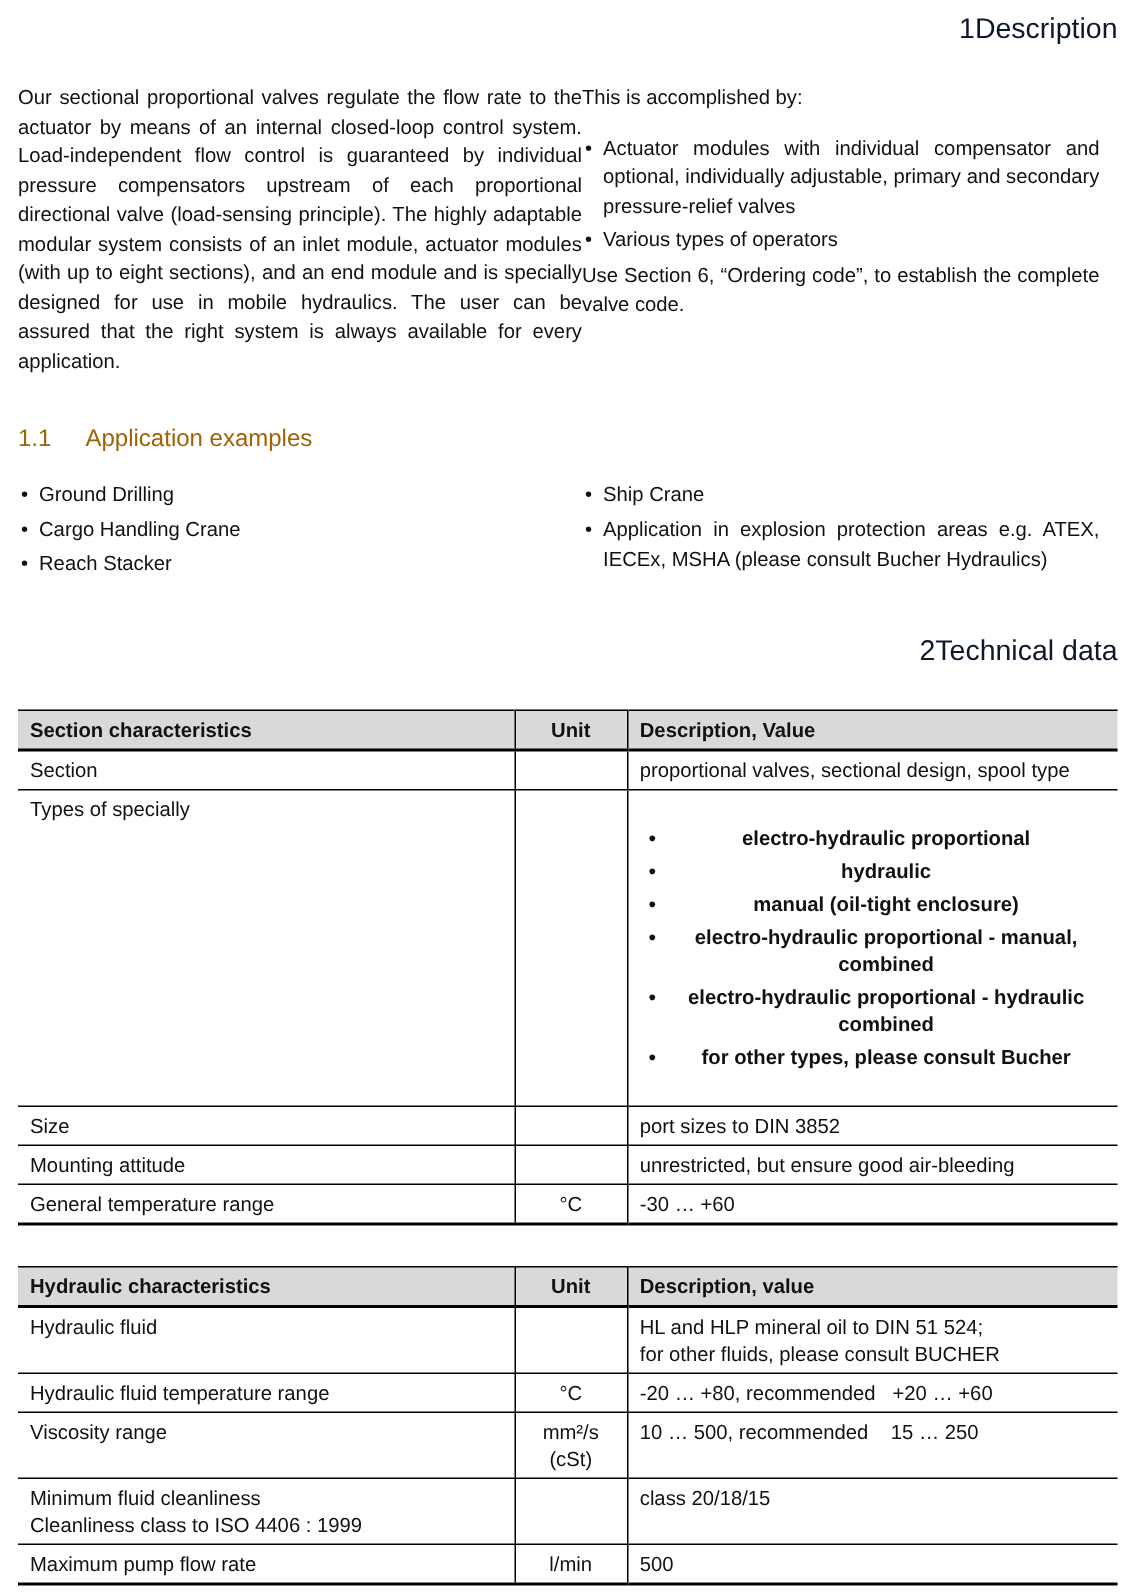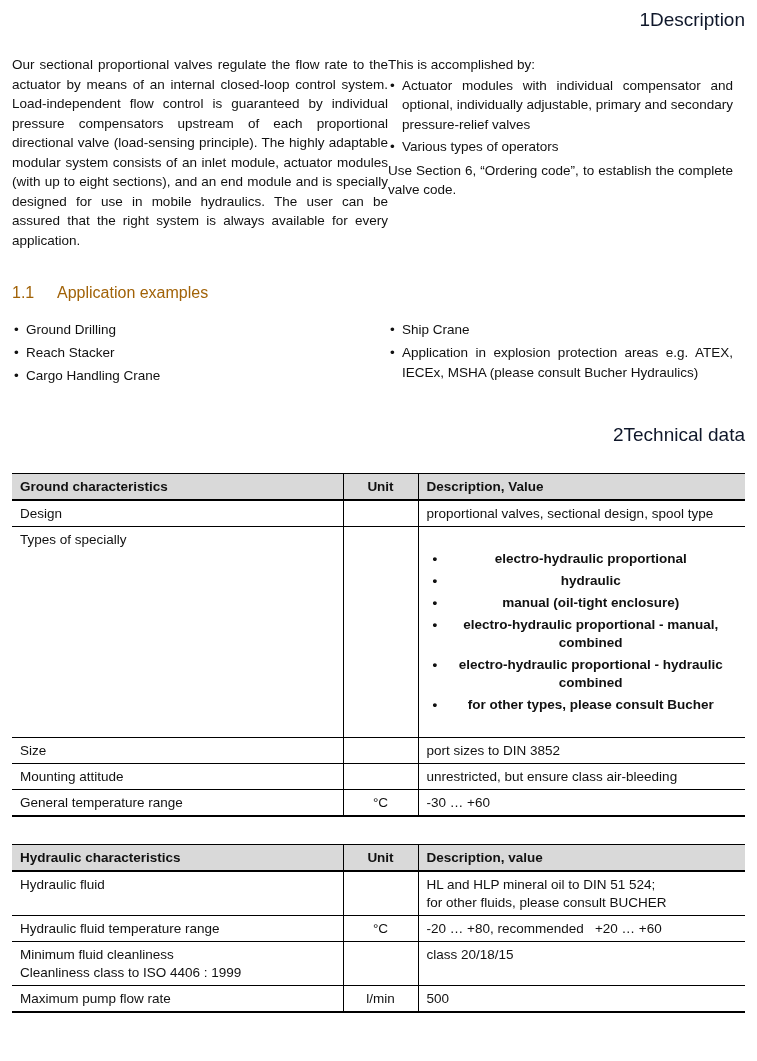--- a/index.html
+++ b/index.html
@@ -15,21 +15,21 @@
 
   h1.sec-h1 { font-size: 19px; font-weight: normal; line-height: 24px; color: #0f172a; text-align: right; }
   h2.sec-h2 { font-size: 16px; font-weight: normal; line-height: 20px; color: #a16207; }
   .h-num { display: inline-block; width: 45px; }
 
   .two-col { display: flex; gap: 0; }
   .col-left { width: 376px; }
   .col-right { width: 345px; }
 
   .body-text { text-align: justify; }
-  .mt-intro { margin-bottom: 1px; }
+  .mt-intro { margin-bottom: 14px; }
   .mt-outro { margin-top: 4px; }
 
   .bullet-item { position: relative; padding-left: 14px; text-align: justify; }
   .bullet-item::before { content: "\2022"; position: absolute; left: 2px; }
   .bullet-list .bullet-item + .bullet-item { margin-top: 3px; }
   .bullet-list.spaced .bullet-item + .bullet-item { margin-top: 3.5px; }
 
   .desc-cols { margin-top: 23px; }
   .app-heading { margin-top: 33px; }
   .app-cols { margin-top: 17px; }
@@ -85,69 +85,69 @@
       <p class="body-text mt-outro">Use Section 6, “Ordering code”, to establish the complete valve code.</p>
     </div>
   </div>
 
   <h2 class="sec-h2 app-heading"><span class="h-num">1.1</span><span>Application examples</span></h2>
 
   <div class="two-col app-cols">
     <div class="col-left">
       <div class="bullet-list spaced">
           <div class="bullet-item">Ground Drilling</div>
+          <div class="bullet-item">Cargo Handling Crane</div>
           <div class="bullet-item">Reach Stacker</div>
-          <div class="bullet-item">Cargo Handling Crane</div>
         </div>
     </div>
     <div class="col-right">
       <div class="bullet-list spaced">
           <div class="bullet-item">Ship Crane</div>
           <div class="bullet-item">Application in explosion protection areas e.g. ATEX, IECEx, MSHA (please consult Bucher Hydraulics)</div>
         </div>
     </div>
   </div>
 
   <h1 class="sec-h1 tech-heading"><span class="h-num">2</span><span>Technical data</span></h1>
 
   <table class="data-table tbl-general">
     <colgroup>
         <col class="c1">
         <col class="c2">
         <col class="c3">
       </colgroup>
     <thead>
       <tr>
-        <th>Ground characteristics</th>
+        <th>Section characteristics</th>
         <th>Unit</th>
         <th>Description, Value</th>
       </tr>
     </thead>
     <tbody>
       <tr>
-        <td>Design</td>
+        <td>Section</td>
         <td class="unit-cell"></td>
         <td>proportional valves, sectional design, spool type</td>
       </tr>
       <tr>
         <td>Types of specially</td>
         <td class="unit-cell"></td>
         <td>
           <div class="bullet-list table-bullets"><div class="bullet-item">electro-hydraulic proportional</div><div class="bullet-item">hydraulic</div><div class="bullet-item">manual (oil-tight enclosure)</div><div class="bullet-item">electro-hydraulic proportional - manual, combined</div><div class="bullet-item">electro-hydraulic proportional - hydraulic combined</div><div class="bullet-item">for other types, please consult Bucher</div></div>
         </td>
       </tr>
       <tr>
         <td>Size</td>
         <td class="unit-cell"></td>
         <td>port sizes to DIN 3852</td>
       </tr>
       <tr>
         <td>Mounting attitude</td>
         <td class="unit-cell"></td>
-        <td>unrestricted, but ensure class air-bleeding</td>
+        <td>unrestricted, but ensure good air-bleeding</td>
       </tr>
       <tr>
         <td>General temperature range</td>
         <td class="unit-cell">°C</td>
         <td>-30 … +60</td>
       </tr>
     </tbody>
   </table>
 
   <table class="data-table tbl-hydraulic">
@@ -169,20 +169,26 @@
         <td class="unit-cell"></td>
         <td>HL and HLP mineral oil to DIN 51 524;
 for other fluids, please consult BUCHER</td>
       </tr>
       <tr>
         <td>Hydraulic fluid temperature range</td>
         <td class="unit-cell">°C</td>
         <td>-20 … +80, recommended&nbsp;&nbsp;&nbsp;+20 … +60</td>
       </tr>
       <tr>
+        <td>Viscosity range</td>
+        <td class="unit-cell">mm²/s
+(cSt)</td>
+        <td>10 … 500, recommended&nbsp;&nbsp;&nbsp;&nbsp;15 … 250</td>
+      </tr>
+      <tr>
         <td>Minimum fluid cleanliness
 Cleanliness class to ISO 4406 : 1999</td>
         <td class="unit-cell"></td>
         <td>class 20/18/15</td>
       </tr>
       <tr>
         <td>Maximum pump flow rate</td>
         <td class="unit-cell">l/min</td>
         <td>500</td>
       </tr>

